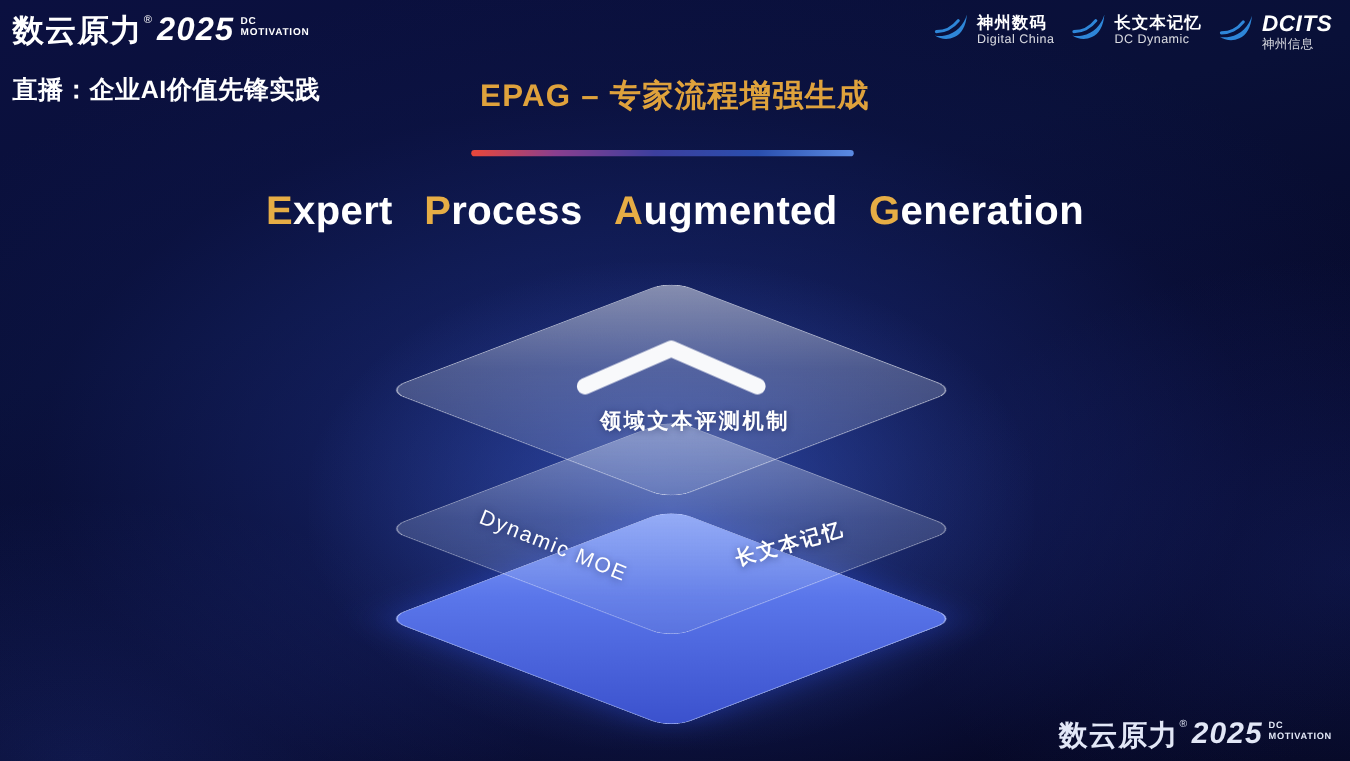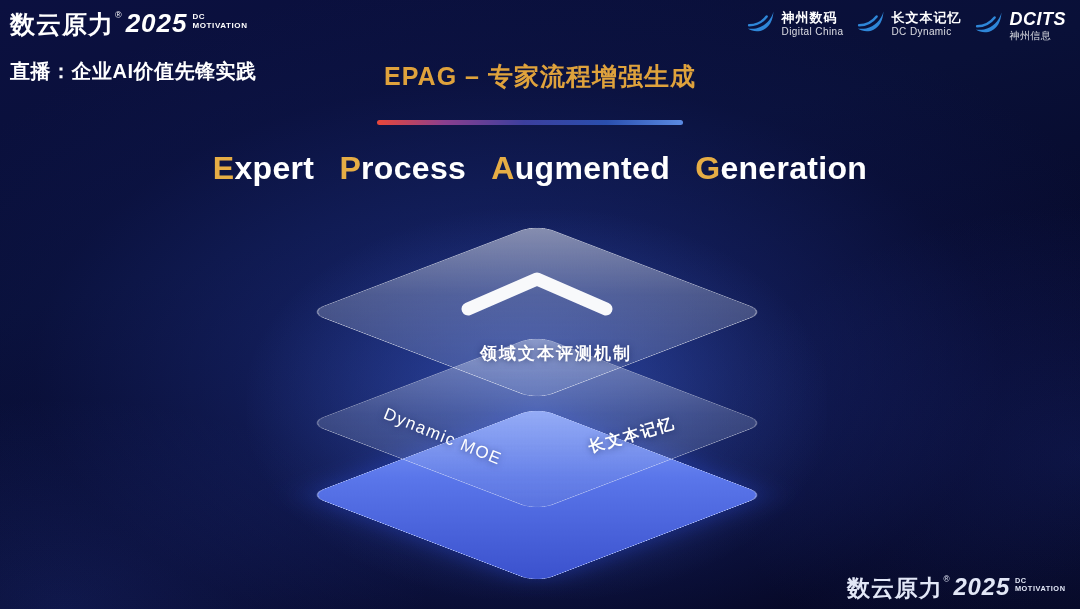--- a/index.html
+++ b/index.html
@@ -60,21 +60,21 @@
       border:1.5px solid rgba(255,255,255,0.5); }
   .layer-bottom { left:375px; top:333px; z-index:1;
       background:linear-gradient(135deg, #8aa4fa 0%, #5a76ea 40%, #3a50cc 100%);
       border:1.5px solid rgba(190,205,255,0.85);
       box-shadow:0 0 45px rgba(40,70,200,0.55); }
 
   .chevron { position:absolute; left:452px; top:266px; z-index:5; }
   .stack-label { position:absolute; left:0; right:0; text-align:center; z-index:5;
                  font-size:17px; font-weight:800; letter-spacing:2px;
                  text-shadow:0 1px 6px rgba(20,30,80,0.6); }
-  .label-top    { top:342px;margin-left:32px; }
+  .label-top    { top:325px;margin-left:32px; }
   .label-bottom { top:510px; }
   .label-moe { position:absolute; left:388px; top:404px; z-index:5; font-size:17px; font-weight:500;
                letter-spacing:1.5px; transform:rotate(22deg); transform-origin:0 0;
                text-shadow:0 1px 6px rgba(20,30,80,0.6); }
   .label-mem { position:absolute; left:586px; top:438px; z-index:5; font-size:16px; font-weight:700;
                letter-spacing:2px; transform:rotate(-16deg); transform-origin:0 0;
                text-shadow:0 1px 6px rgba(20,30,80,0.6); }
 </style>
 </head>
 <body>

